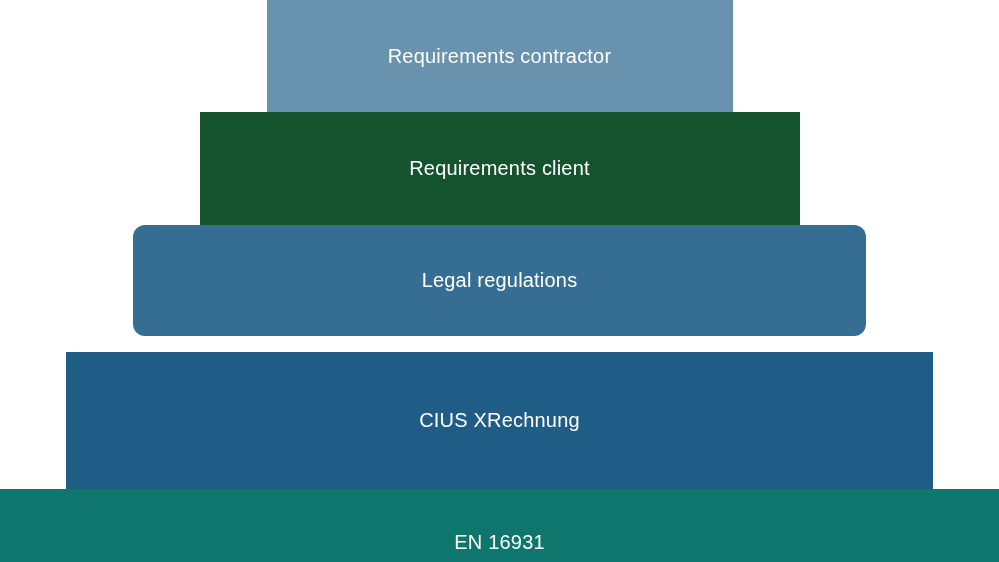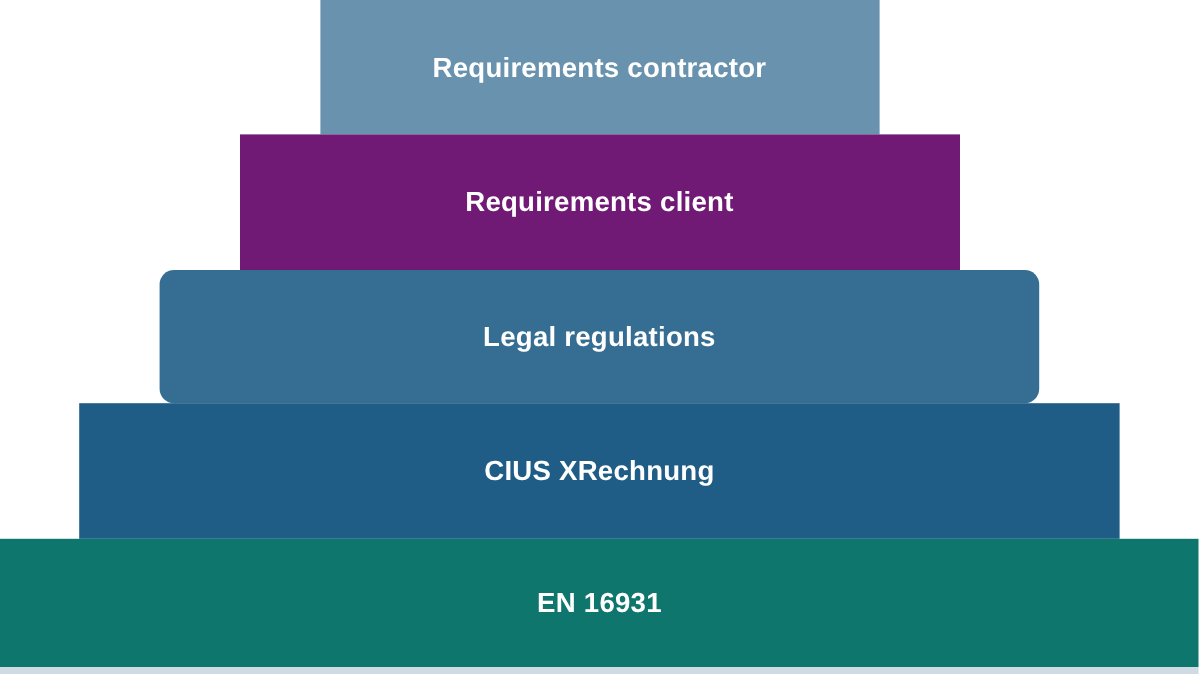--- a/index.html
+++ b/index.html
@@ -26,48 +26,48 @@
     align-items: center;
   }
   .tier {
     display: flex;
     align-items: center;
     justify-content: center;
     flex: 0 0 auto;
   }
   .tier-label {
     color: #ffffff;
-    font-size: 23px;
-    font-weight: 700;
+    font-size: 20px;
+    font-weight: 400;
     letter-spacing: 0.2px;
     white-space: nowrap;
     text-align: center;
   }
   .tier-1 { width: 466px; height: 112px; }
   .tier-2 { width: 600px; height: 113px; }
   .tier-3 { width: 733px; height: 111px; border-radius: 12px; }
-  .tier-4 { width: 867px; height: 113px; }
+  .tier-4 { width: 867px; height: 137px; margin-top: 16px; }
   .tier-5 { width: 999px; height: 107px; }
   .base-strip {
     width: 999px;
     height: 6px;
     flex: 0 0 auto;
   }
 </style>
 </head>
 <body>
 
 <div class="canvas">
   <div class="pyramid">
 
     <div class="tier tier-1" style="background-color: rgb(104, 146, 173);">
       <span class="tier-label">Requirements contractor</span>
     </div>
 
-    <div class="tier tier-2" style="background-color: #701a75;">
+    <div class="tier tier-2" style="background-color: #14532d;">
       <span class="tier-label">Requirements client</span>
     </div>
 
     <div class="tier tier-3" style="background-color: rgb(53, 110, 146);">
       <span class="tier-label">Legal regulations</span>
     </div>
 
     <div class="tier tier-4" style="background-color: rgb(31, 93, 134);">
       <span class="tier-label">CIUS XRechnung</span>
     </div>

